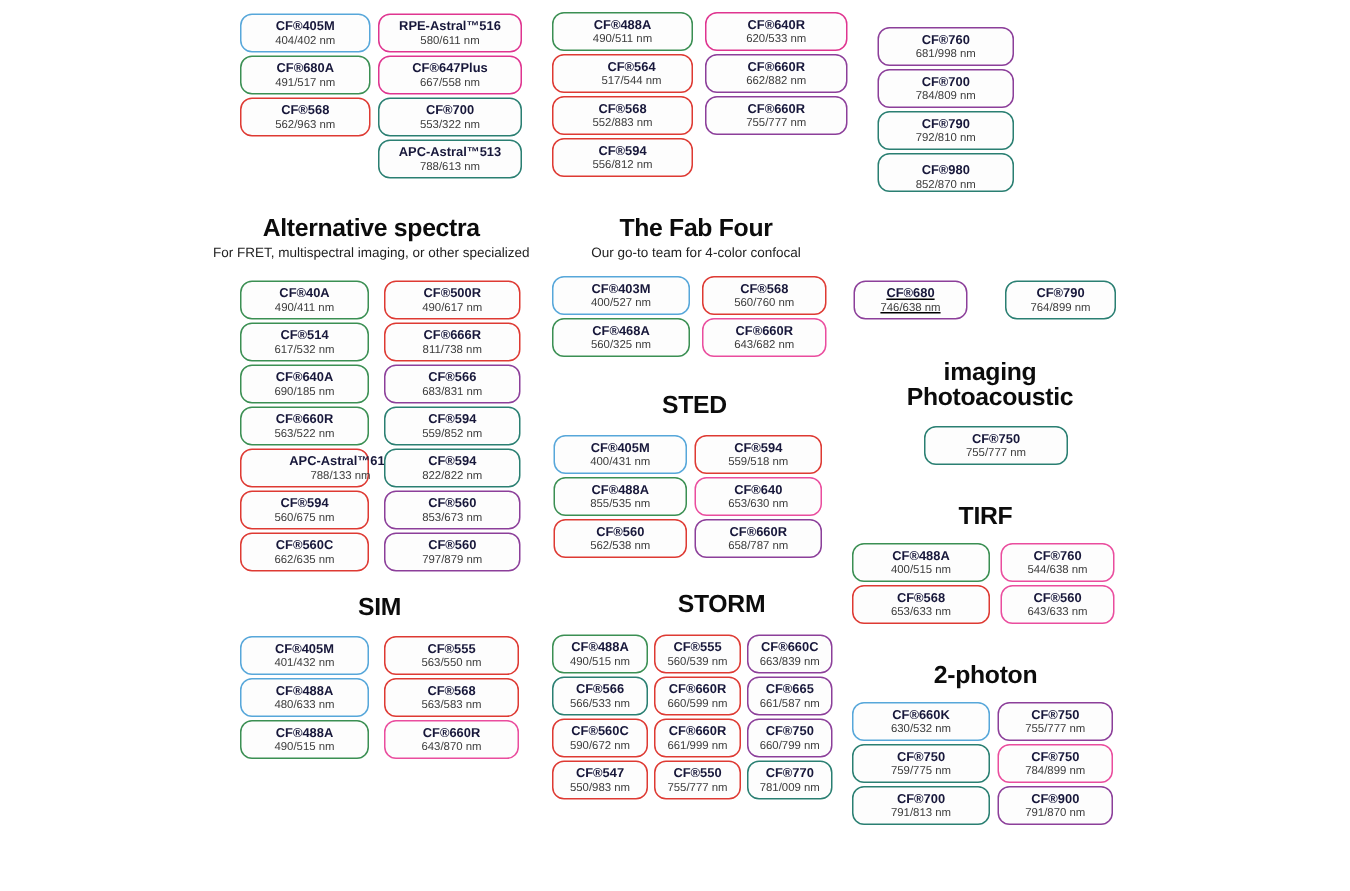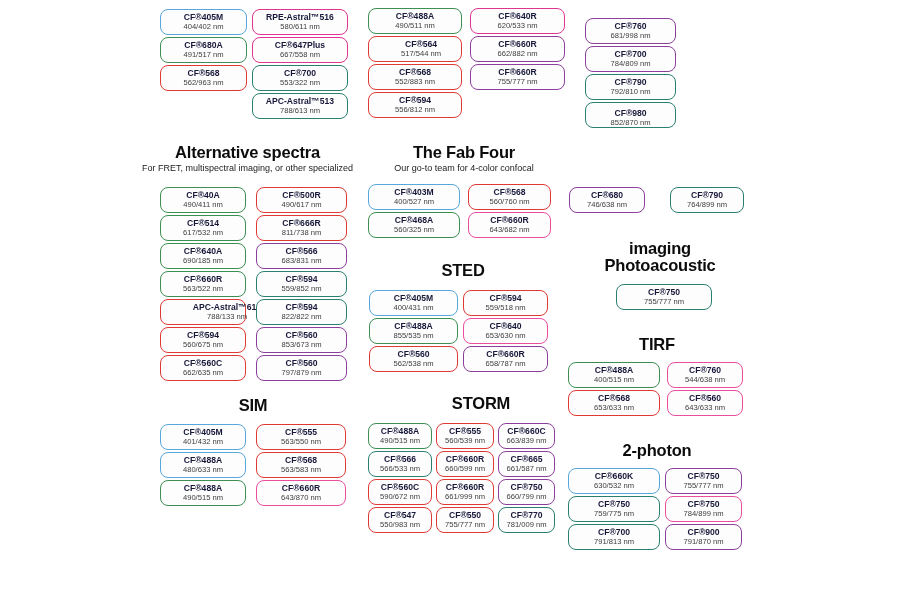--- a/index.html
+++ b/index.html
@@ -40,21 +40,21 @@
   
   #h-sted{left:368px;top:262px;width:190px;}
   #g-stedL{left:369px;top:290px;width:89px;}
   #g-stedR{left:463px;top:290px;width:85px;}
   
   #h-storm{left:386px;top:395px;width:190px;}
   #g-storm1{left:368px;top:423px;width:64px;}
   #g-storm2{left:436px;top:423px;width:58px;}
   #g-storm3{left:498px;top:423px;width:57px;}
   
-  #g-680{left:569px;top:187px;width:76px;}
+  #g-680{left:569px;top:187px;width:76px;text-decoration:underline;}
   #g-790{left:670px;top:187px;width:74px;}
   #h-pa{left:585px;top:240px;width:150px;}
   #g-pa{left:616px;top:284px;width:96px;}
   #h-tirf{left:585px;top:336px;width:144px;}
   #g-tirfL{left:568px;top:362px;width:92px;}
   #g-tirfR{left:667px;top:362px;width:76px;}
   #h-tp{left:585px;top:442px;width:144px;}
   #g-tpL{left:568px;top:468px;width:92px;}
   #g-tpR{left:665px;top:468px;width:77px;}
 </style>

